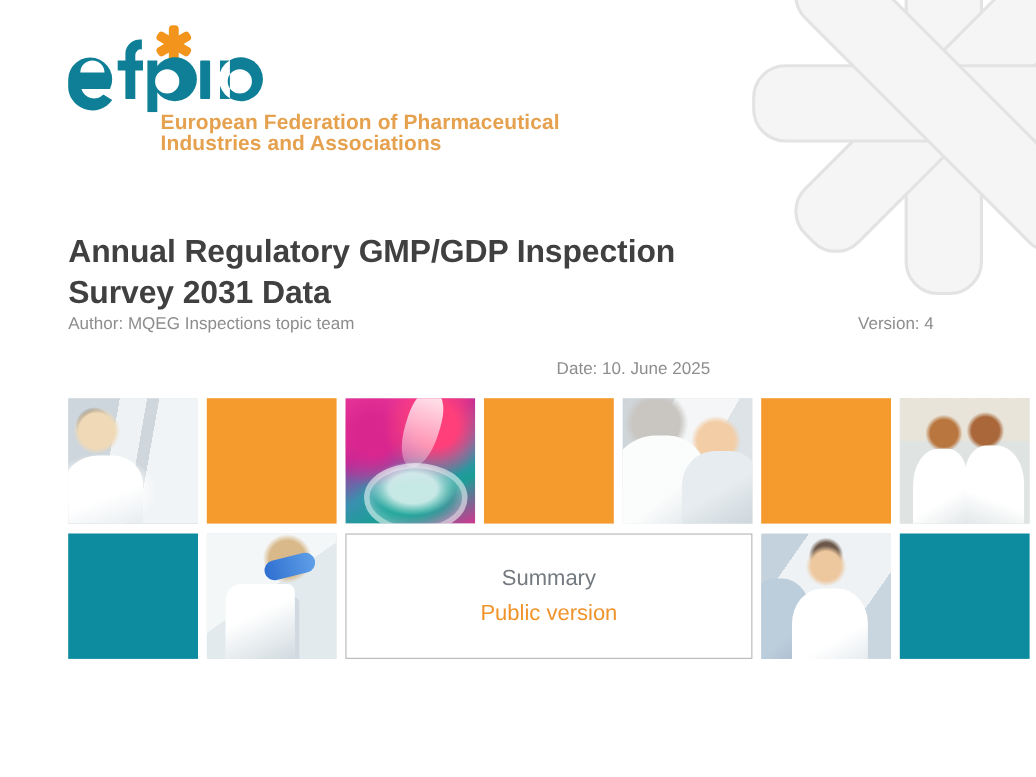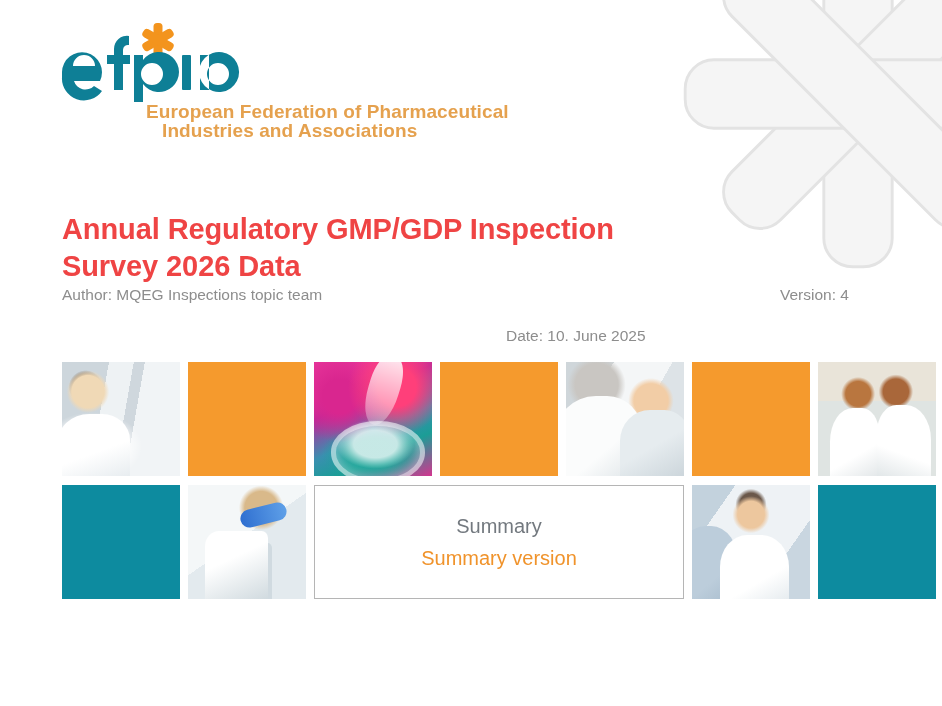--- a/index.html
+++ b/index.html
@@ -46,32 +46,32 @@
     position: absolute;
     left: 86px;
     top: 80px;
     width: 400px;
     font-size: 19px;
     line-height: 19px;
     font-weight: 700;
     color: #e5a14e;
     letter-spacing: 0.1px;
   }
-  .logo-sub .l2 { display: block; margin-left: 16px; }
+  .logo-sub .l2 { display: block; }
 
   
   .deck-title {
     position: absolute;
     left: 62px;
     top: 192px;
     width: 700px;
     font-size: 29px;
     line-height: 37px;
     font-weight: 700;
-    color: #ef4444;
+    color: #404040;
     letter-spacing: -0.1px;
     z-index: 2;
   }
 
   
   .meta-row {
     position: absolute;
     left: 62px;
     top: 286px;
     width: 820px;
@@ -308,21 +308,21 @@
     </svg>
   </div>
   <div class="logo-sub">
     <span class="l1">European Federation of Pharmaceutical</span>
     <span class="l2">Industries and Associations</span>
   </div>
 </div>
 
 <h1 class="deck-title">
   <span>Annual Regulatory GMP/GDP Inspection</span><br>
-  <span>Survey 2026 Data</span>
+  <span>Survey 2031 Data</span>
 </h1>
 
 <div class="meta-row">
   <span class="meta-item meta-author">Author: MQEG Inspections topic team</span>
   <span class="meta-item meta-date">Date: 10. June 2025</span>
   <span class="meta-item meta-version">Version: 4</span>
 </div>
 
 <div class="tile-grid">
 
@@ -344,21 +344,21 @@
     </div>
   </div>
 
   <div class="tile-row">
     <div class="tile tile-solid-teal"></div>
     <div class="tile tile-photo photo-microscope">
       <div class="ph-inner"></div>
     </div>
     <div class="summary-box">
       <div class="summary-title">Summary</div>
-      <div class="summary-subtitle">Summary version</div>
+      <div class="summary-subtitle">Public version</div>
     </div>
     <div class="tile tile-photo photo-consult">
       <div class="ph-inner"></div>
     </div>
     <div class="tile tile-solid-teal"></div>
   </div>
 
 </div>
 
 </body></html>

